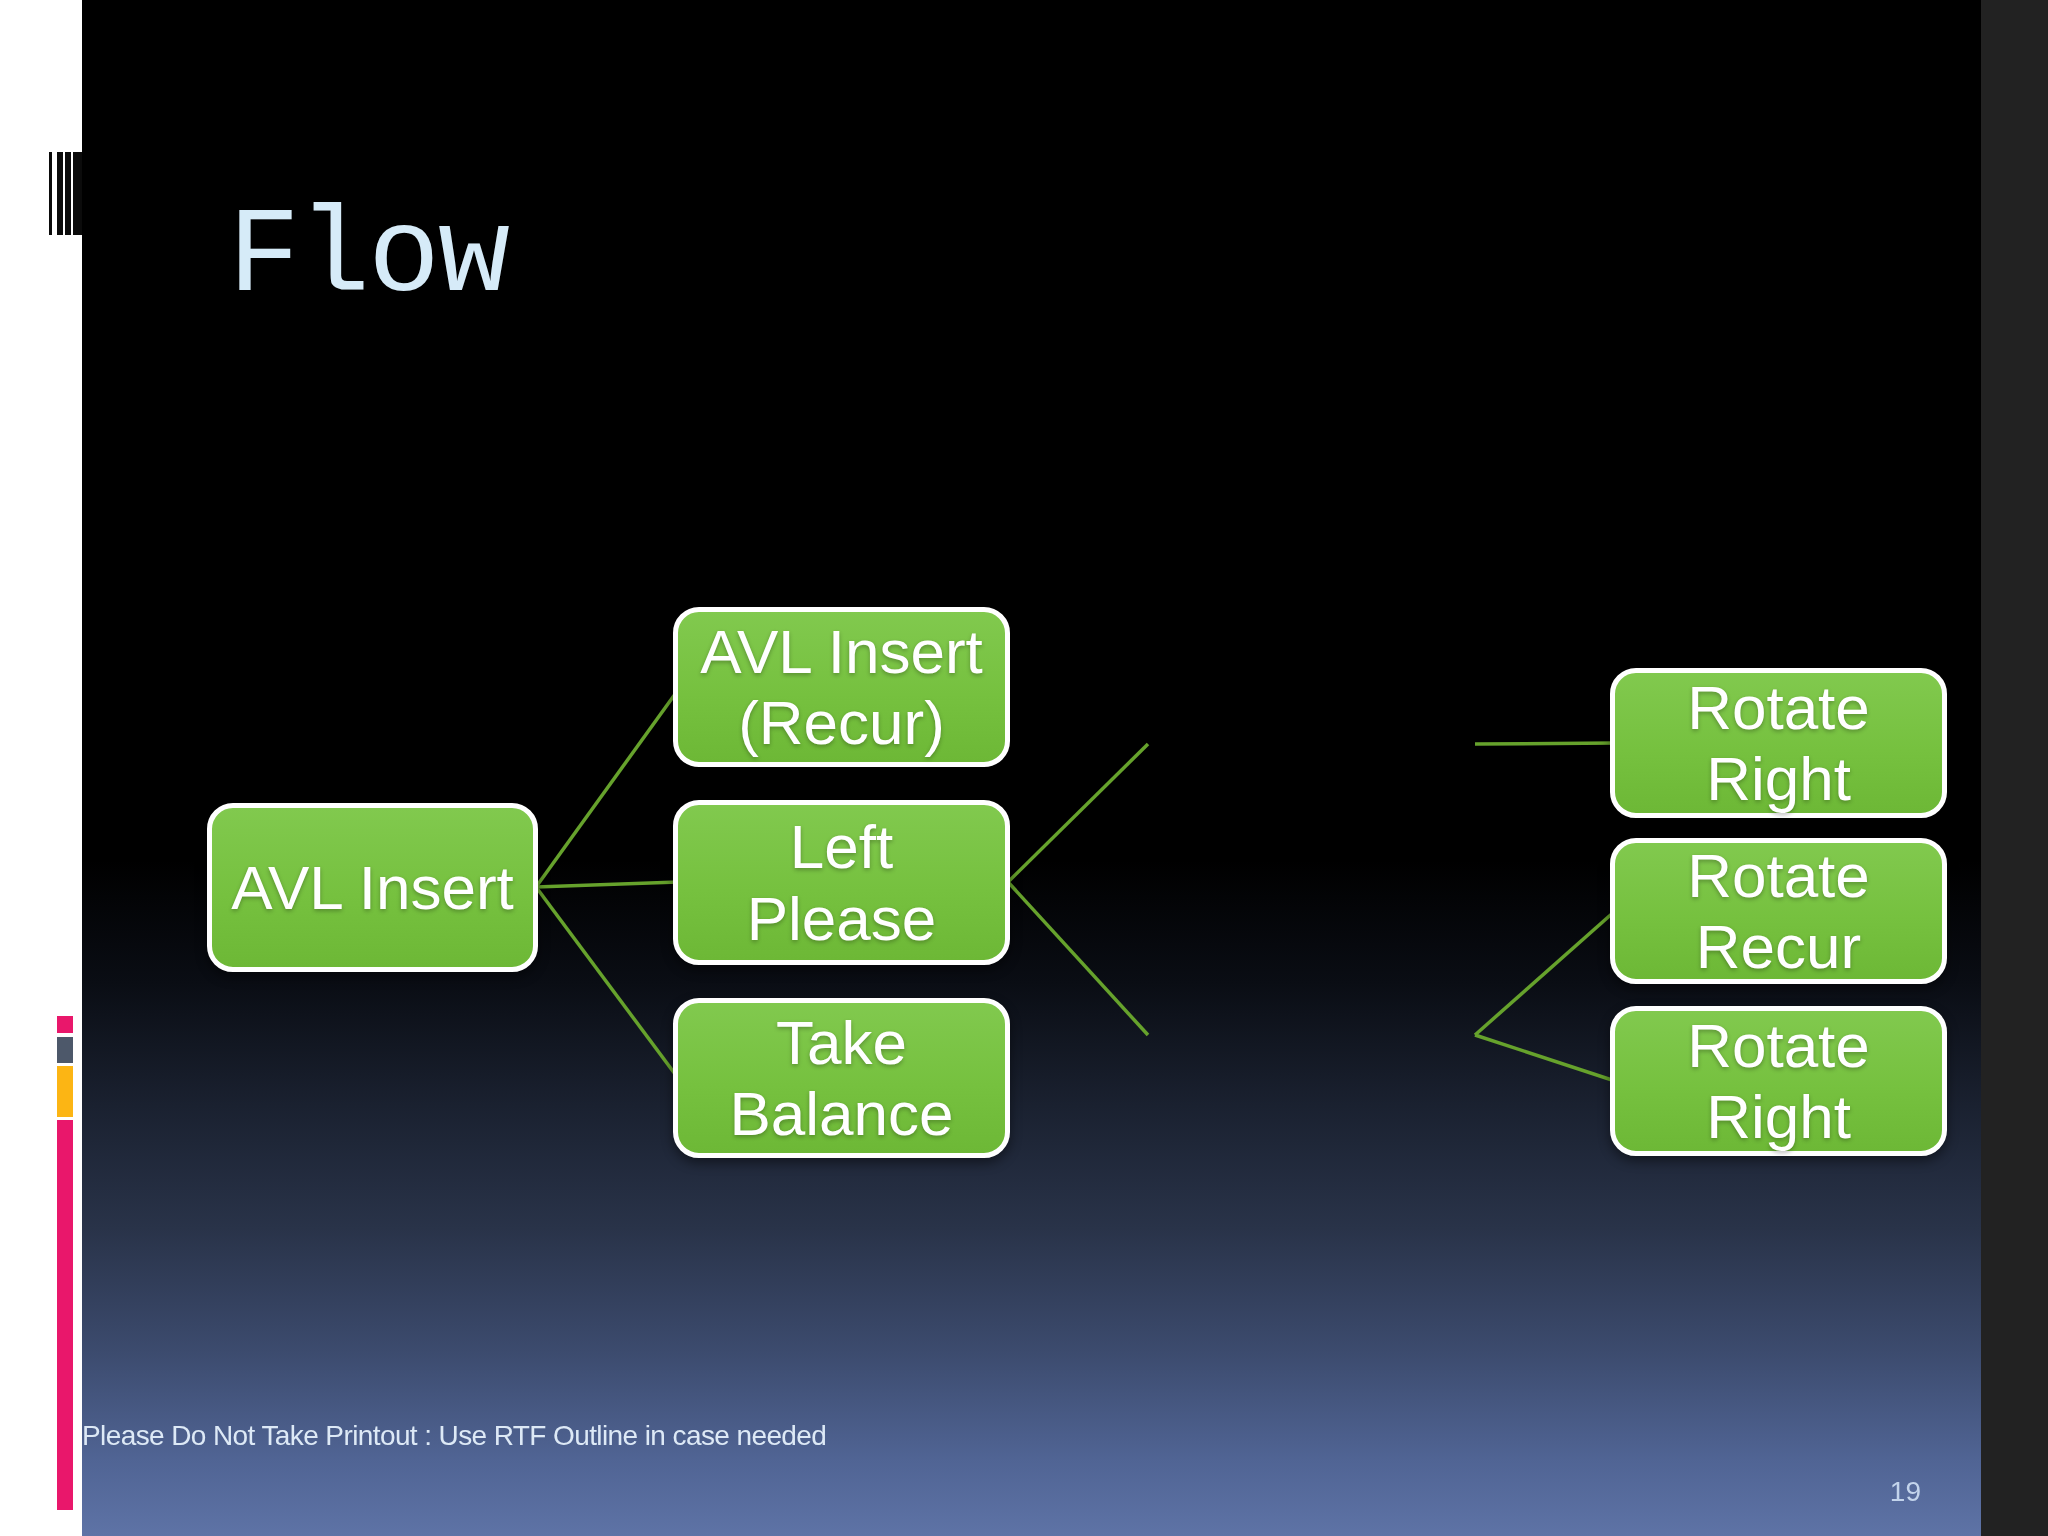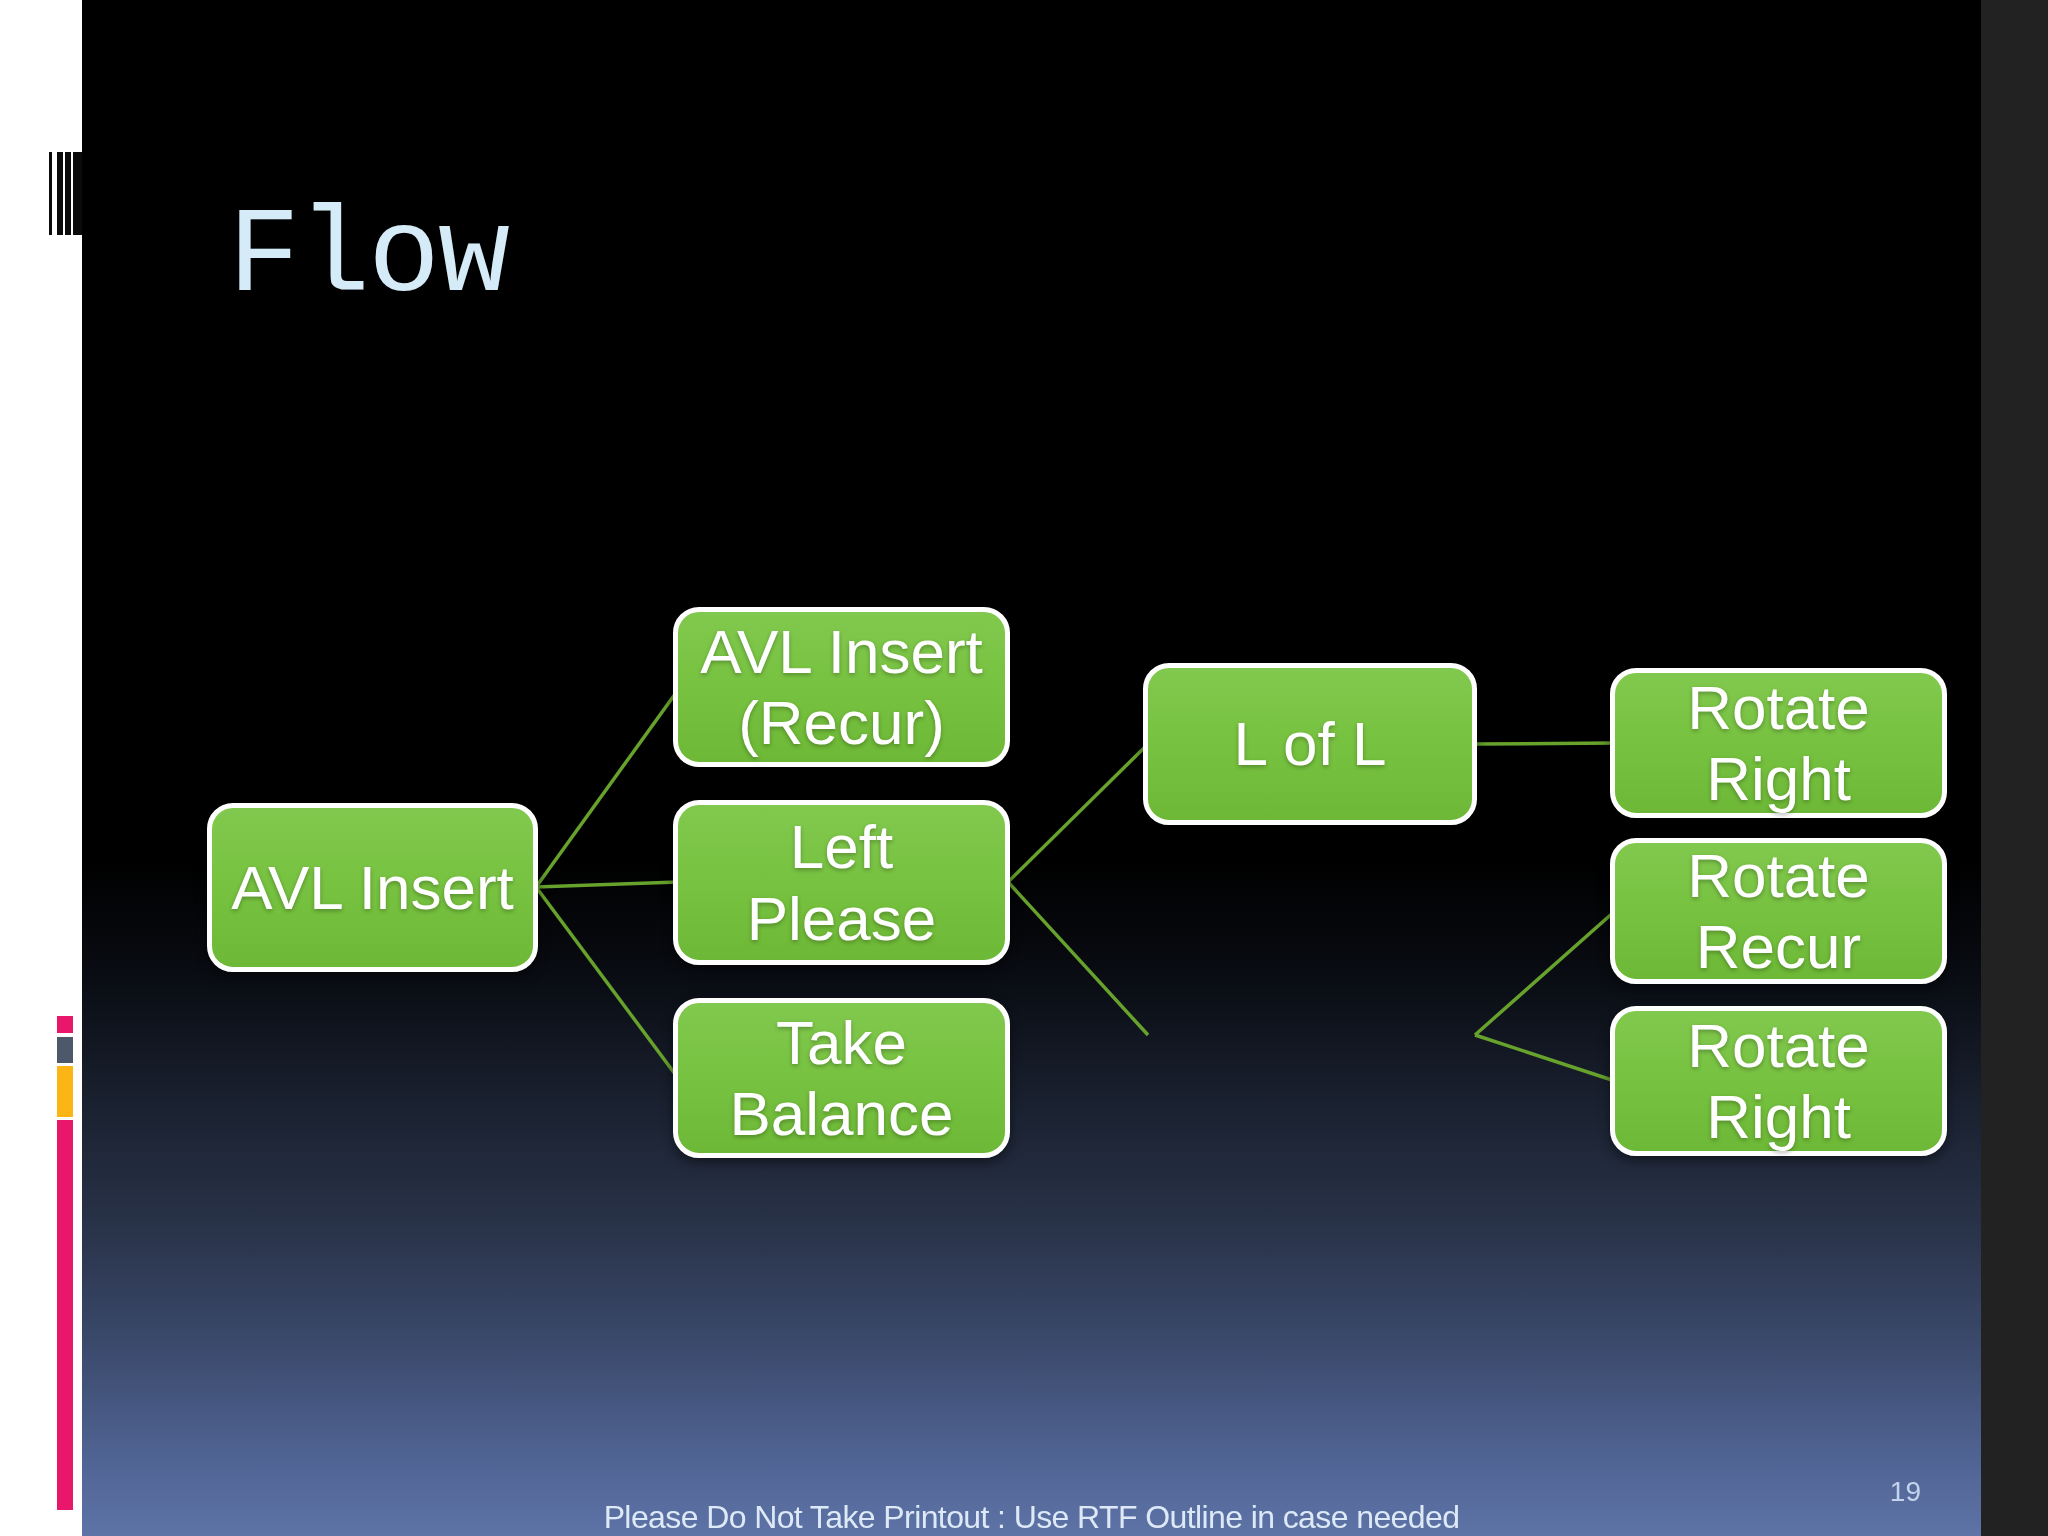--- a/index.html
+++ b/index.html
@@ -50,23 +50,22 @@
     display:flex;align-items:center;justify-content:center;
     text-align:center;
     color:#ffffff;
     font-size:62px;line-height:1.15;
     text-shadow:0 2px 4px rgba(0,0,0,0.28);
   }
   .node .node-label{display:block;padding:0 14px;}
 
   
   .footer{
-    position:absolute;left:82px;right:0;top:1499px;
-    text-align:center;
-    font-size:32px;letter-spacing:-0.6px;
+    position:absolute;left:82px;right:0;top:1420px;
+    font-size:28px;letter-spacing:-0.6px;
     color:#dde9f6;
   }
   .page-number{
     position:absolute;right:60px;top:1476px;
     font-size:28px;color:#c3d4ec;
   }
 </style>
 </head>
 <body>
 
@@ -107,23 +106,20 @@
   </div>
 
   <div class="node" style="left:673px;top:800px;width:337px;height:165px">
     <span class="node-label">Left Please</span>
   </div>
 
   <div class="node" style="left:673px;top:998px;width:337px;height:160px">
     <span class="node-label">Take Balance</span>
   </div>
 
-  <div class="node" style="left:1143px;top:663px;width:334px;height:162px">
-    <span class="node-label">L of L</span>
-  </div>
 
 
   <div class="node" style="left:1610px;top:668px;width:337px;height:150px">
     <span class="node-label">Rotate Right</span>
   </div>
 
   <div class="node" style="left:1610px;top:838px;width:337px;height:146px">
     <span class="node-label">Rotate Recur</span>
   </div>
 

